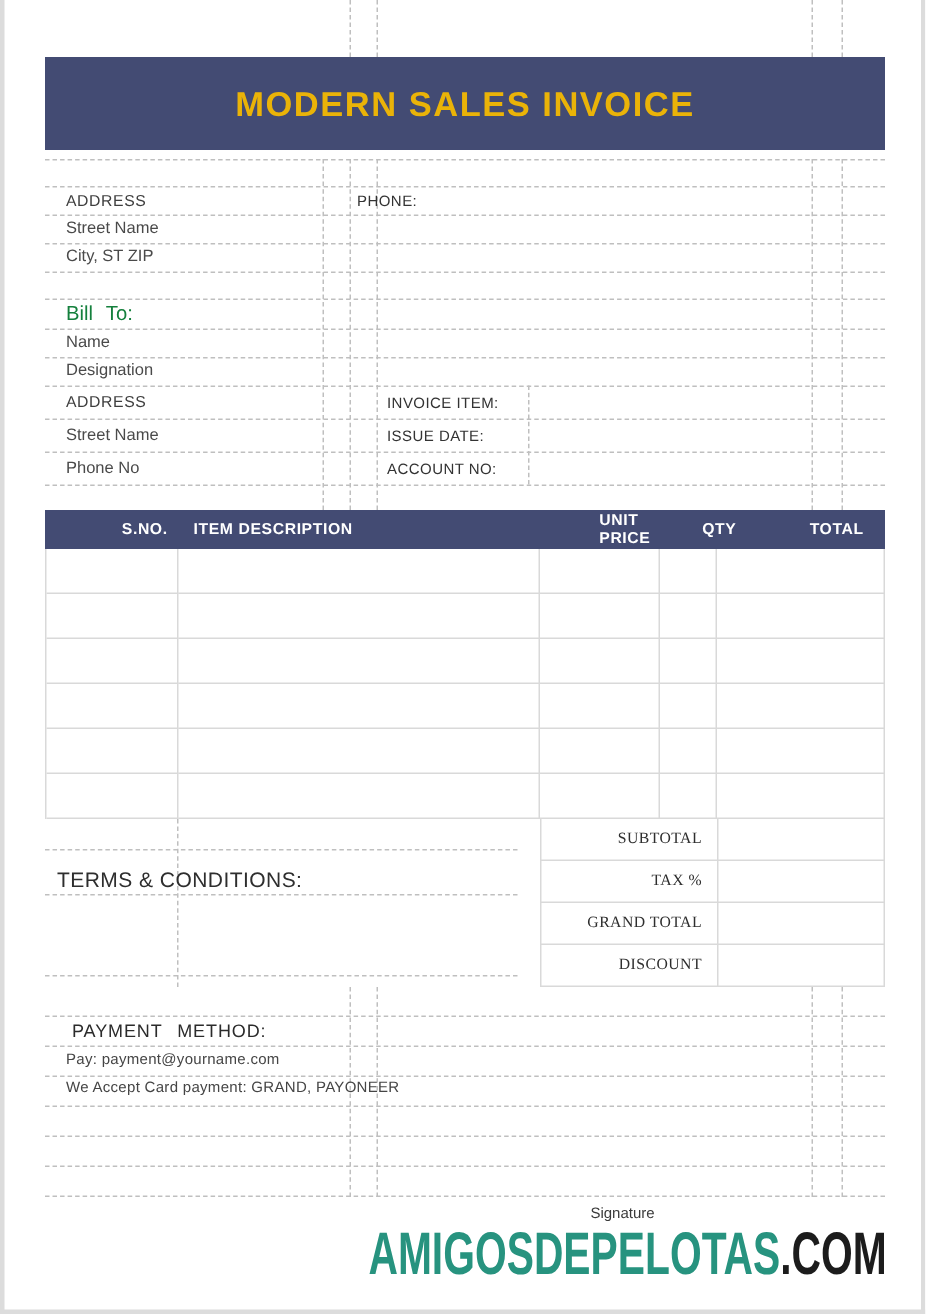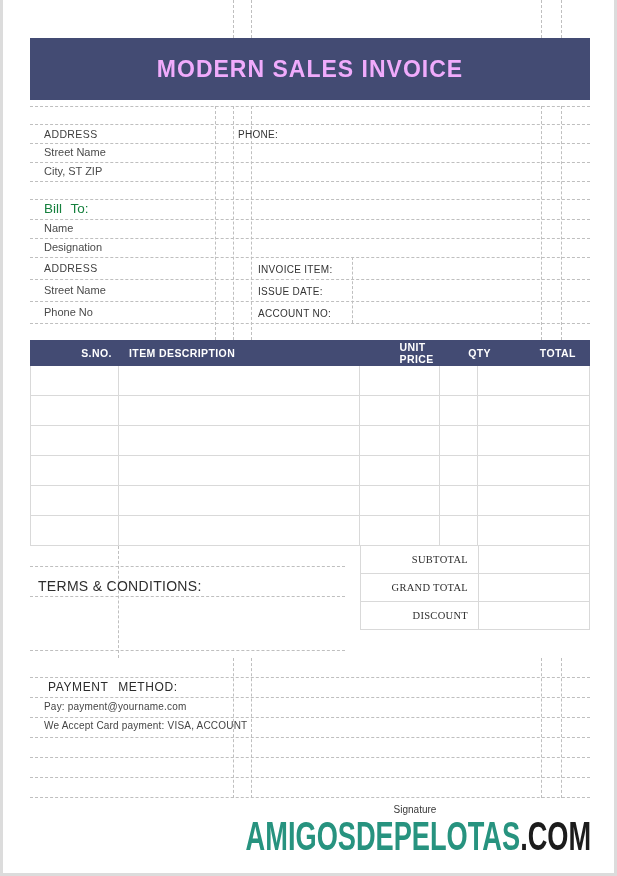--- a/index.html
+++ b/index.html
@@ -14,21 +14,21 @@
   .edge-r { right:0; top:0; width:3px; height:876px; }
   .edge-b { left:0; bottom:0; width:617px; height:3px; }
 
   .vl { position:absolute; width:0; border-left:1px dashed var(--dash); }
   .hl { position:absolute; height:0; border-top:1px dashed var(--dash); }
 
   .header-bar {
     position:absolute; left:30px; top:38px; width:560px; height:62px;
     background:var(--navy); display:flex; align-items:center; justify-content:center;
   }
-  .header-bar h1 { color:#f0abfc; font-size:23px; font-weight:600; letter-spacing:1px; }
+  .header-bar h1 { color:#eab308; font-size:23px; font-weight:600; letter-spacing:1px; }
 
   .rows { position:absolute; left:30px; width:560px; }
   .rowsB { top:106px; border-top:1px dashed var(--dash); }
   .rowsD { top:658px; }
   .gr { border-bottom:1px dashed var(--dash); }
 
   .lbl { position:absolute; white-space:nowrap; line-height:1.2; }
   .cap { font-size:10.5px; color:#3e3e3e; letter-spacing:.4px; }
   .plain { font-size:11px; color:#4a4a4a; }
   .meta { font-size:10px; color:#333; letter-spacing:.3px; }
@@ -190,35 +190,40 @@
   </div>
 
   <div class="summary">
     <div class="srow">
       <div class="sspacer"></div>
       <div class="slabel">SUBTOTAL</div>
       <div class="svalue"></div>
     </div>
     <div class="srow">
       <div class="sspacer"></div>
+      <div class="slabel">TAX %</div>
+      <div class="svalue"></div>
+    </div>
+    <div class="srow">
+      <div class="sspacer"></div>
       <div class="slabel">GRAND TOTAL</div>
       <div class="svalue"></div>
     </div>
     <div class="srow">
       <div class="sspacer"></div>
       <div class="slabel">DISCOUNT</div>
       <div class="svalue"></div>
     </div>
   </div>
 
   <span class="lbl terms" style="left:38px;top:578px">TERMS &amp; CONDITIONS:</span>
 
   <span class="lbl payhead" style="left:48px;top:680px">PAYMENT METHOD:</span>
   <span class="lbl payline" style="left:44px;top:701px">Pay: payment@yourname.com</span>
-  <span class="lbl payline" style="left:44px;top:720px">We Accept Card payment: VISA, ACCOUNT</span>
+  <span class="lbl payline" style="left:44px;top:720px">We Accept Card payment: GRAND, PAYONEER</span>
 
   <span class="lbl sig" style="left:352px;top:804px;width:126px;text-align:center">Signature</span>
 
   <div class="watermark">
     <span class="site">AMIGOSDEPELOTAS</span><span class="tld">.COM</span>
   </div>
 
   <div class="edge edge-l"></div>
   <div class="edge edge-r"></div>
   <div class="edge edge-b"></div>

